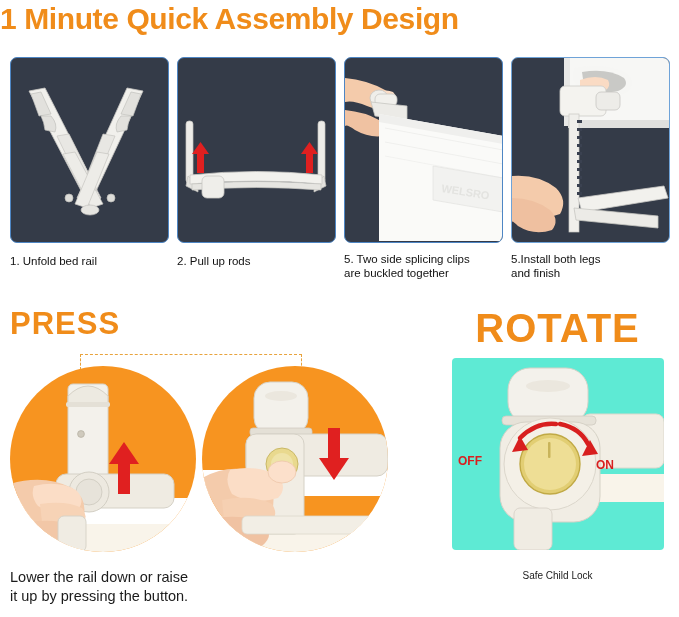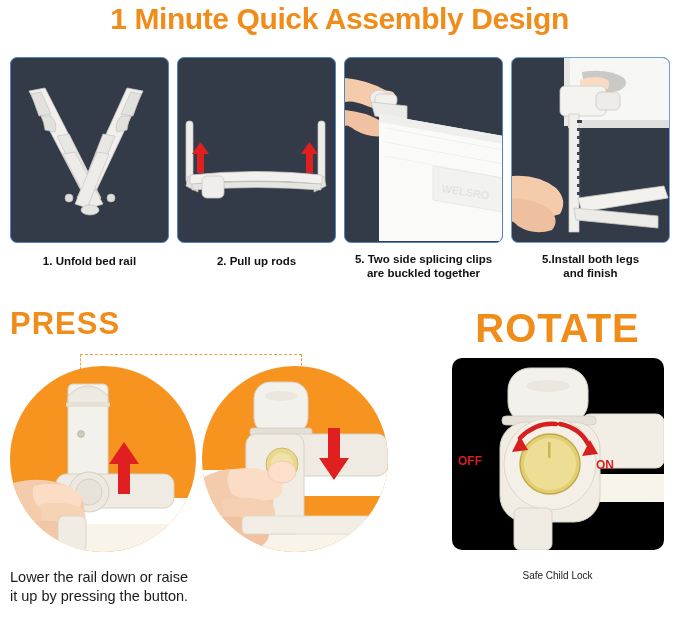--- a/index.html
+++ b/index.html
@@ -7,21 +7,20 @@
     width:679px;height:617px;
     background:#ffffff;
     font-family:"Liberation Sans",sans-serif;
     overflow:hidden;
     position:relative;
   }
 
   
   .title{
     position:absolute;left:0;top:2px;width:679px;
-    text-align:center;
     font-size:30px;font-weight:bold;
     letter-spacing:-0.4px;
     color:#F08C1A;
     white-space:nowrap;
   }
 
   
   .steps{
     position:absolute;left:10px;top:57px;width:660px;height:186px;
     display:flex;gap:8px;
@@ -37,23 +36,22 @@
   }
   .step-panel.p4{border-color:#6fa3d8;}
 
   
   .captions{
     position:absolute;left:10px;top:252px;width:660px;height:46px;
     display:flex;gap:8px;
   }
   .caption{
     width:161px;
-    text-align:center;
     font-size:11.5px;
-    font-weight:bold;
+    font-weight:normal;
     color:#111;
     line-height:14px;
   }
   .caption.c1,.caption.c2{padding-top:2px;}
 
   
   .head-press{
     position:absolute;left:10px;top:306px;width:410px;
     text-align:left;font-size:31px;font-weight:bold;
     color:#F08C1A;letter-spacing:1px;
@@ -76,21 +74,21 @@
     position:absolute;top:18px;
     width:186px;height:186px;border-radius:50%;
     background:#F79420;overflow:hidden;
   }
   .circ.left{left:0px;}
   .circ.right{left:192px;}
 
   
   .rot-panel{
     position:absolute;left:452px;top:358px;width:212px;height:192px;
-    background:#000000;border-radius:10px;overflow:hidden;
+    background:#5eead4;border-radius:4px;overflow:hidden;
   }
 
   
   .cap-press{
     position:absolute;left:10px;top:568px;width:410px;
     text-align:left;font-size:14.5px;color:#1b1b1b;line-height:19px;
   }
   .cap-rotate{
     position:absolute;left:440px;top:570px;width:235px;
     text-align:center;font-size:10px;color:#1b1b1b;

